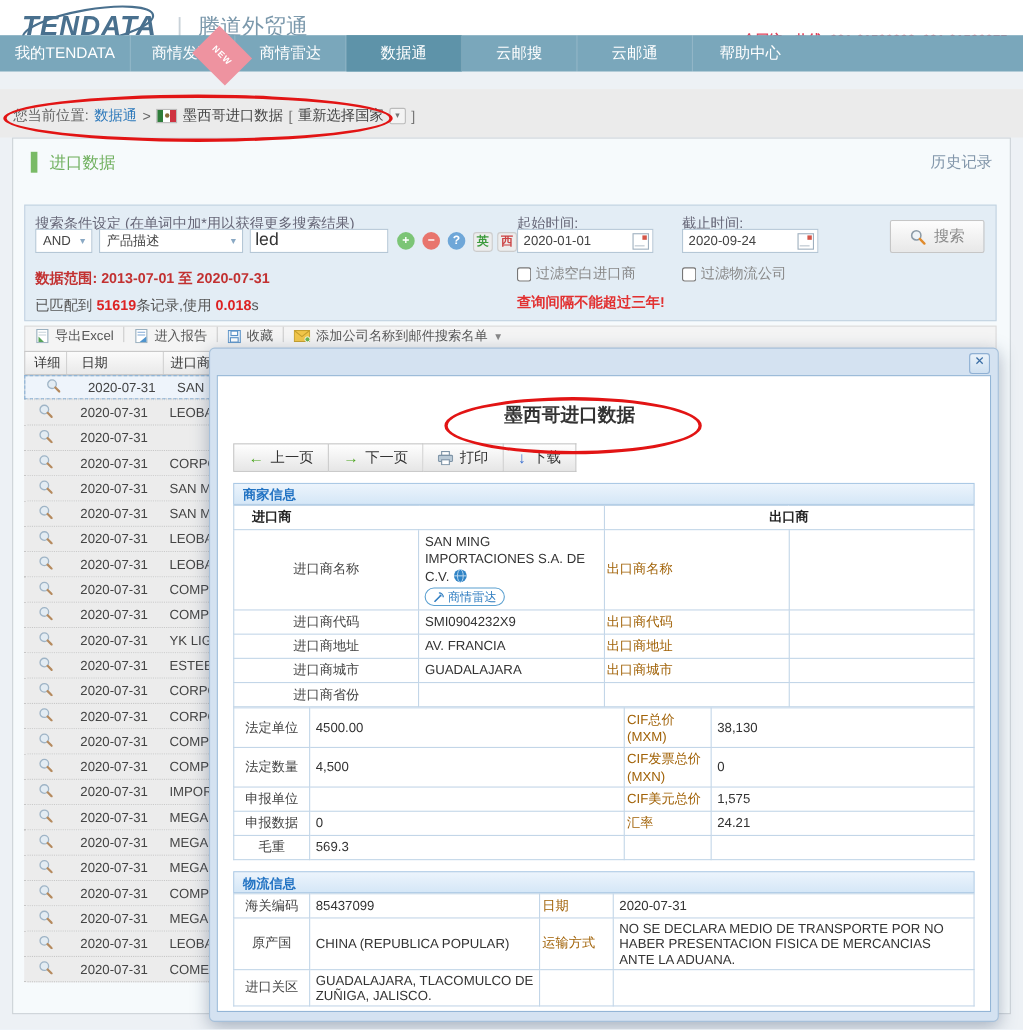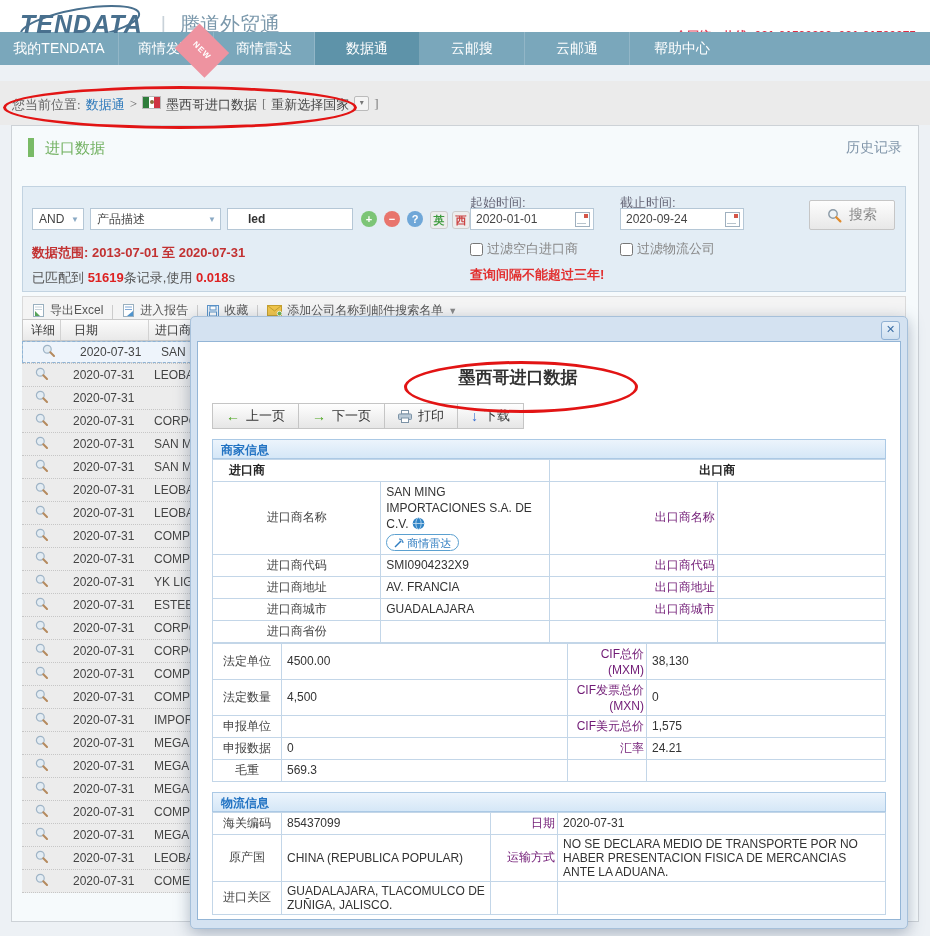--- a/index.html
+++ b/index.html
@@ -17,58 +17,58 @@
   .hotline b{color:#dd2e44;font-weight:bold;}
 
   
   .nav{position:absolute;left:0;top:32px;width:930px;height:33px;background:#7aa7bb;display:flex;}
   .tab{height:33px;line-height:33px;text-align:center;color:#fff;font-size:14px;cursor:pointer;position:relative;border-right:1px solid rgba(255,255,255,.18);}
   .tab.active{background:#5e93a9;}
   .ribbon{position:absolute;top:1px;right:-10px;background:#ee93a0;color:#fff;font-size:8px;font-weight:bold;padding:1px 10px;transform:rotate(45deg);letter-spacing:1px;}
 
   
   .crumbs{position:absolute;left:0;top:81px;width:930px;height:44px;background:#ebebeb;}
-  .crumbs-in{position:absolute;left:12px;top:15px;display:flex;gap:5px;font-size:13px;color:#666;font-family:Liberation Serif, serif;}
+  .crumbs-in{position:absolute;left:12px;top:15px;display:flex;align-items:center;gap:5px;font-size:13px;color:#666;}
   .crumbs a{color:#2d79bb;text-decoration:none;cursor:pointer;}
   .flag{display:inline-block;width:17px;height:11px;border:1px solid #bbb;position:relative;background:linear-gradient(90deg,#2f7d3b 33%,#fff 33%,#fff 67%,#cf3341 67%);}
   .flag i{position:absolute;left:7px;top:3px;width:4px;height:4px;border-radius:50%;background:#8a6d3b;}
   .reselect-caret{display:inline-block;width:13px;height:13px;line-height:11px;text-align:center;font-size:8px;color:#777;background:#f4f4f4;border:1px solid #bbb;border-radius:2px;}
 
   
   .ann{position:absolute;border:3px solid #e21414;border-radius:50%;pointer-events:none;z-index:70;}
 
   
   .panel{position:absolute;left:11px;top:125px;width:906px;height:795px;background:#f6fafc;border:1px solid #cdd2d7;}
   .ptitle{position:absolute;left:0;top:10px;width:100%;height:24px;}
   .pbar{position:absolute;left:16px;top:2px;width:6px;height:19px;background:#79ba66;}
   .ptxt{position:absolute;left:33px;top:3px;font-size:15px;color:#72b161;}
   .history{position:absolute;right:16px;top:3px;font-size:14px;color:#8296aa;cursor:pointer;text-decoration:none;}
 
   
   .sbox{position:absolute;left:10px;top:60px;width:882px;height:104px;background:#e3edf5;border:1px solid #c2d3e1;}
   .sbox .lab{position:absolute;color:#667;font-size:13px;}
   .sel{position:absolute;height:22px;background:#fff;border:1px solid #b5c7d6;display:flex;align-items:center;justify-content:space-between;padding:0 4px 0 6px;box-sizing:border-box;cursor:pointer;color:#444;}
   .sel .car{font-size:8px;color:#8aa9c4;}
-  .inp{position:absolute;height:22px;border:1px solid #b5c7d6;box-sizing:border-box;padding:0 20px;font-size:12px;color:#333;font-family:inherit;background:#fff;font-weight:bold;}
+  .inp{position:absolute;height:22px;border:1px solid #b5c7d6;box-sizing:border-box;padding:0 4px;font-size:16px;color:#333;font-family:inherit;background:#fff;}
   .cir{position:absolute;width:16px;height:16px;border-radius:50%;color:#fff;font-size:11px;font-weight:bold;text-align:center;line-height:16px;cursor:pointer;}
   .tile{position:absolute;width:16px;height:16px;background:#ededed;border:1px solid #ccc;border-radius:3px;font-size:11px;font-weight:bold;text-align:center;line-height:16px;cursor:pointer;}
   .range{position:absolute;left:9px;top:57px;color:#c23131;font-weight:bold;font-size:13px;}
   .matched{position:absolute;left:9px;top:82px;color:#555;font-size:13px;}
   .matched b{color:#d22;}
   .warn{position:absolute;left:447px;top:79px;color:#e23030;font-weight:bold;font-size:13px;}
   .cbrow{position:absolute;display:flex;align-items:center;gap:4px;color:#888;font-size:13px;}
   .cbrow input{margin:0;width:13px;height:13px;}
   .dinp{position:absolute;width:124px;height:22px;background:#fff;border:1px solid #b5c7d6;box-sizing:border-box;display:flex;align-items:center;justify-content:space-between;padding:0 3px 0 5px;color:#444;}
   .calico{width:13px;height:13px;border:1px solid #9fb0bf;background:#fff;position:relative;}
   .calico i{position:absolute;right:1px;top:1px;width:4px;height:4px;background:#d55548;}
   .calico u{position:absolute;left:1px;bottom:2px;width:9px;border-top:1px solid #b8c4cd;}
   .sbtn{position:absolute;left:786px;top:13px;width:84px;height:28px;background:linear-gradient(#fdfdfd,#e8e8e8);border:1px solid #c6c6c6;border-radius:2px;display:flex;align-items:center;justify-content:center;gap:7px;cursor:pointer;color:#8a8a8a;font-size:14px;}
 
   
-  .tbar{position:absolute;left:10px;top:170px;width:882px;height:22px;background:#f4f4f4;border:1px solid #dadada;display:flex;align-items:flex-end;color:#555;}
+  .tbar{position:absolute;left:10px;top:170px;width:882px;height:22px;background:#f4f4f4;border:1px solid #dadada;display:flex;align-items:flex-start;color:#555;}
   .titem{display:flex;align-items:center;gap:5px;padding:0 9px;cursor:pointer;white-space:nowrap;}
   .tdiv{width:1px;height:14px;background:#ccc;}
   .caret-dn{font-size:9px;color:#888;}
 
   
   .thead{position:absolute;left:10px;top:193px;width:882px;height:22px;background:linear-gradient(#fbfbfb,#e9e9e9);border:1px solid #c9c9c9;box-sizing:border-box;display:flex;color:#333;}
   .th{line-height:20px;border-right:1px solid #d2d2d2;box-sizing:border-box;padding-left:6px;}
   .th1{width:38px;padding-left:8px;}
   .th2{width:88px;padding-left:13px;}
   .th3{flex:1;}
@@ -87,21 +87,21 @@
   .mbtns{margin:14px 0 0 14px;display:flex;}
   .mbtn{height:24px;padding:0 13px;background:linear-gradient(#fefefe,#e6e6e6);border:1px solid #c5c5c5;border-left:none;display:flex;align-items:center;gap:6px;font-size:13px;color:#333;cursor:pointer;}
   .mbtn:first-child{border-left:1px solid #c5c5c5;}
   .arr-g{color:#4aa51e;font-weight:bold;font-size:14px;}
   .arr-b{color:#3a6fd0;font-weight:bold;font-size:14px;}
   .mbar{margin:10px 14px 0;height:20px;line-height:20px;padding-left:8px;font-weight:bold;color:#2273c3;background:linear-gradient(#ecf4fc,#d5e7f7);border:1px solid #abc9e5;box-sizing:border-box;}
   .msec{margin:0 14px;}
   .mtable{width:100%;border-collapse:collapse;table-layout:fixed;}
   .mtable td{border:1px solid #c3d6e8;padding:2px 5px;font-size:12px;color:#333;background:#fff;word-wrap:break-word;}
   td.lb{width:64px;text-align:center;padding:2px 2px;color:#444;}
-  td.lb2{width:74px;text-align:right;padding:2px 2px;color:#701a75;}
+  td.lb2{width:74px;text-align:left;padding:2px 2px;color:#a16207;}
   .mer td.v2{width:250px;}
   .pro td.v2{width:228px;}
   .log td.v1{width:198px;}
   .log td.lb2{width:62px;}
   .mhead td{font-weight:bold;color:#222;}
   .badge{display:inline-flex;align-items:center;gap:3px;border:1px solid #5ba0d0;border-radius:9px;padding:0 7px;height:15px;color:#2e7cc0;font-size:11px;cursor:pointer;margin-top:2px;}
   .namecell{line-height:16px;}
 </style>
 </head>
 <body>
@@ -150,20 +150,23 @@
   </div>
 
   <div class="panel">
     <div class="ptitle">
       <span class="pbar"></span>
       <span class="ptxt">进口数据</span>
       <a class="history">历史记录</a>
     </div>
 
     <div class="sbox">
+      <span class="lab" style="left:9px;top:7px">
+        <span>搜索条件设定</span> <span>(在单词中加*用以获得更多搜索结果)</span>
+      </span>
 
       <div class="sel" style="left:9px;top:21px;width:52px">
         <span>AND</span>
           <span class="car">▼</span>
       </div>
       <div class="sel" style="left:67px;top:21px;width:131px">
         <span>产品描述</span>
           <span class="car">▼</span>
       </div>
       <input class="inp" style="left: 204px; top: 21px; width: 126px;" value="led">

